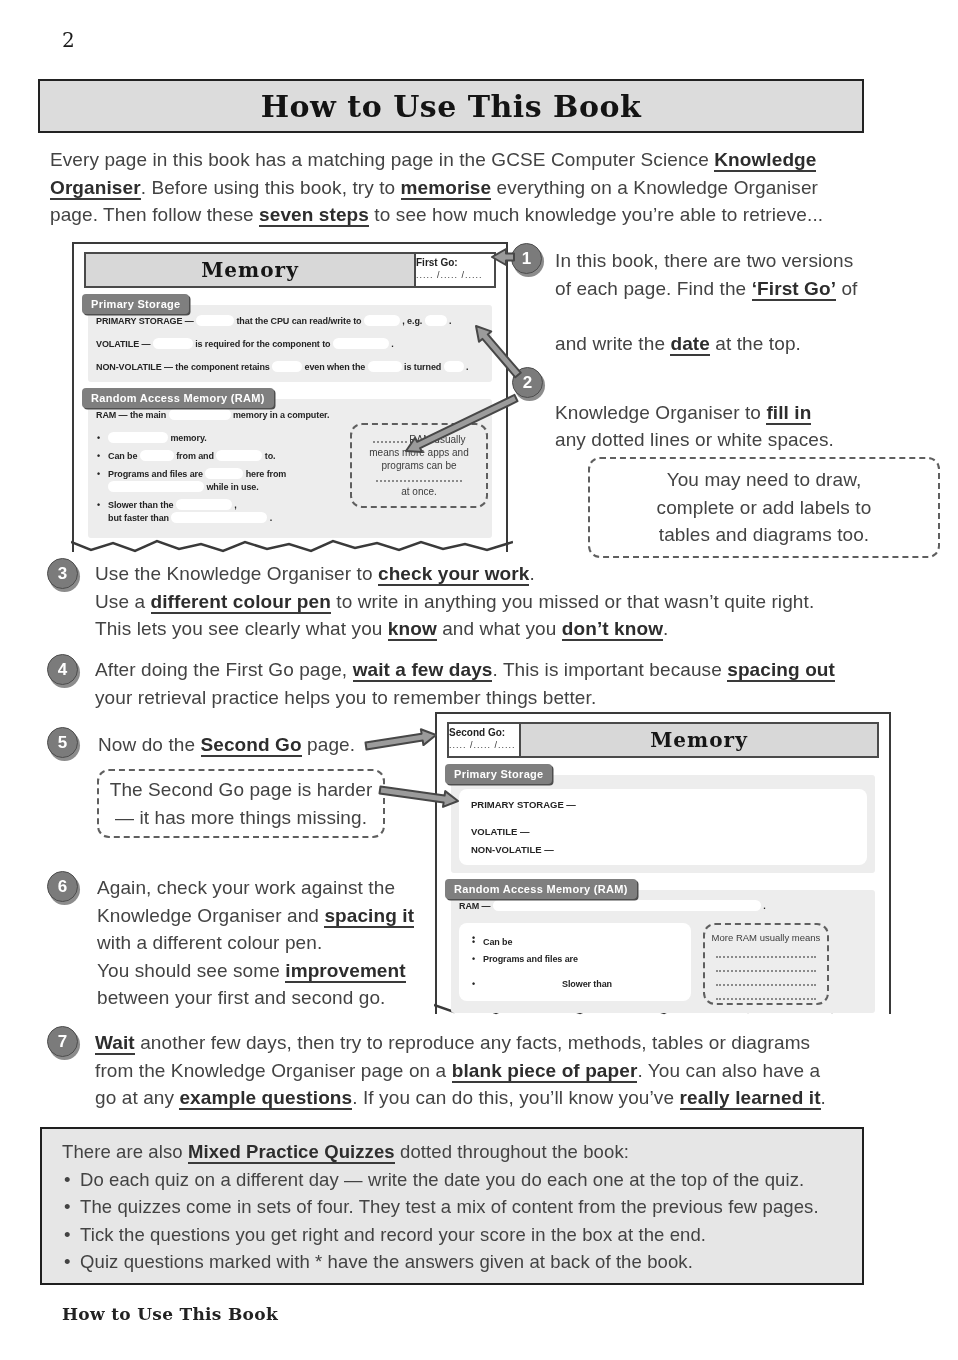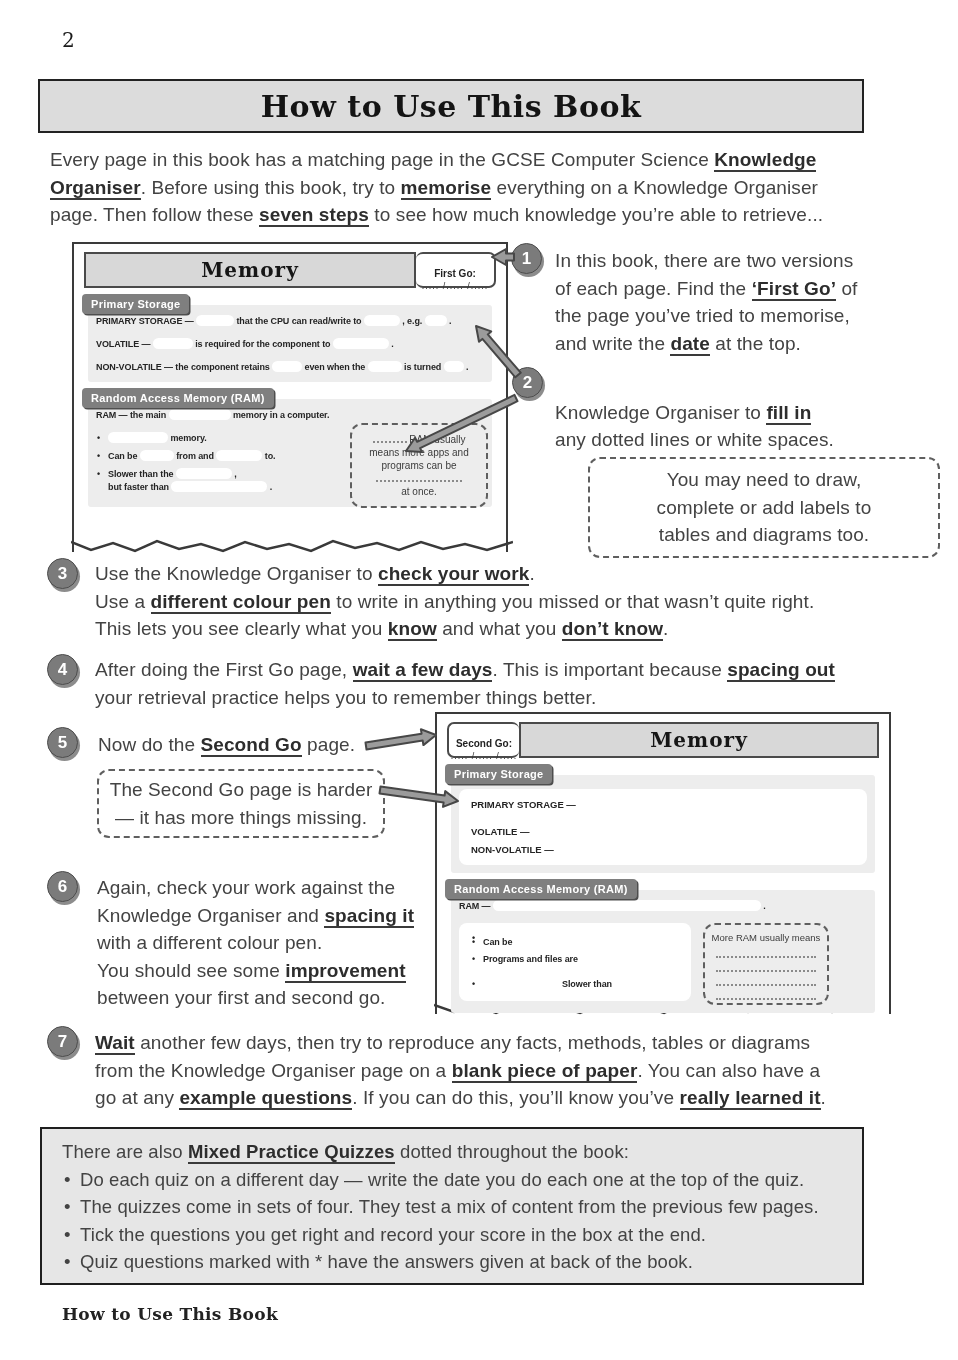--- a/index.html
+++ b/index.html
@@ -24,21 +24,21 @@
   .steptext{position:absolute;white-space:nowrap;}
 
   .burst{border:2.5px dashed #5f5f5f;border-radius:12px;text-align:center;box-sizing:border-box;background:#fff;}
 
   
   .diagram{position:absolute;background:#fff;border:2.5px solid #3a3a3a;border-bottom:none;box-sizing:border-box;}
   .dhead{display:flex;margin:8px 10px 0;height:36px;}
   .dhead .cell{border:2px solid #4a4a4a;box-sizing:border-box;}
   .dhead .mem{flex:1;background:#d8d8d8;display:flex;align-items:center;justify-content:center;
               font:700 20px "DejaVu Serif",serif;color:#161616;letter-spacing:1px;}
-  .dhead .go{width:80px;background:#fff;border-left:none;text-align:center;padding-top:14px;border-radius:7px;}
+  .dhead .go{width:80px;background:#fff;border-left:none;text-align:left;padding-top:3px;}
   .d2 .dhead .go{width:72px;border:2px solid #4a4a4a;border-right:none;}
   .go .gl{font:700 10px "Liberation Sans",sans-serif;color:#222;}
   .go .gd{font:400 9px "Liberation Sans",sans-serif;color:#333;letter-spacing:1px;margin-top:2px;}
 
   .tab{display:inline-block;position:relative;z-index:2;margin:6px 0 0 8px;background:#7f7f7f;color:#fff;
        font:700 11px "Liberation Sans",sans-serif;padding:4px 9px;border-radius:4px;
        box-shadow:1.5px 1.5px 0 #4e4e4e;letter-spacing:.3px;}
   .area{position:relative;background:#ededed;border-radius:3px;margin:-9px 14px 0;padding:10px 8px 8px;z-index:1;}
   .dline{font:700 9px/13px "Liberation Sans",sans-serif;letter-spacing:-.1px;color:#242424;
          white-space:nowrap;margin-bottom:10px;}
@@ -106,33 +106,34 @@
       <div class="dline"><span>PRIMARY STORAGE — </span><span class="blank" style="width: 38px;"></span><span> that the CPU can read/write to </span><span class="blank" style="width: 36px;"></span><span> , e.g. </span><span class="blank" style="width: 22px;"></span><span> .</span></div>
       <div class="dline"><span>VOLATILE — </span><span class="blank" style="width: 40px;"></span><span> is required for the component to </span><span class="blank" style="width: 56px;"></span><span> .</span></div>
       <div class="dline"><span>NON-VOLATILE — the component retains </span><span class="blank" style="width: 30px;"></span><span> even when the </span><span class="blank" style="width: 34px;"></span><span> is turned </span><span class="blank" style="width: 20px;"></span><span> .</span></div>
     </div>
     <div class="tab">Random Access Memory (RAM)</div>
     <div class="area">
       <div class="dline"><span>RAM — the main </span><span class="blank" style="width: 62px;"></span><span> memory in a computer.</span></div>
       <div class="dbullets">
         <div class="dline"><span class="blank" style="width: 60px;"></span><span> memory.</span></div>
         <div class="dline"><span>Can be </span><span class="blank" style="width: 34px;"></span><span> from and </span><span class="blank" style="width: 46px;"></span><span> to.</span></div>
+        <div class="dline"><span>Programs and files are </span><span class="blank" style="width: 38px;"></span><span> here from</span><br><span class="blank" style="width: 96px;"></span><span> while in use.</span></div>
         <div class="dline"><span>Slower than the </span><span class="blank" style="width: 56px;"></span><span> ,</span><br><span>but faster than </span><span class="blank" style="width: 96px;"></span><span> .</span></div>
       </div>
       <div class="burst small"><span class="dots" style="width: 34px;"></span><span> RAM usually</span><br><span>means more apps and</span><br><span>programs can be</span><br><span class="dots" style="width: 86px;"></span><br><span>at once.</span></div>
     </div>
     <svg class="torn" width="442" height="16" viewBox="0 0 442 16">
       <polyline points="0,4 20,12 42,5 64,13 86,3 108,11 130,6 152,13 174,4 196,11 218,6 240,13 262,3 284,10 306,5 328,12 350,4 372,11 394,6 416,12 442,4" fill="none" stroke="#3a3a3a" stroke-width="2.5"></polyline>
     </svg>
   </div>
 
   <div class="stepnum" style="left:511px;top:243px;">
       <span>1</span>
     </div>
-  <div class="steptext hand" style="left:555px;top:247px;"><span>In this book, there are two versions</span><br><span>of each page.  Find the </span><span class="seg-b seg-u">‘First Go’</span><span> of</span><br><span>the page you’ve tried to memorise,</span><br><span>and write the </span><span class="seg-b seg-u">date</span><span> at the top.</span></div>
+  <div class="steptext hand" style="left:555px;top:247px;"><span>In this book, there are two versions</span><br><span>of each page.  Find the </span><span class="seg-b seg-u">‘First Go’</span><span> of</span><br><br><span>and write the </span><span class="seg-b seg-u">date</span><span> at the top.</span></div>
 
   <div class="stepnum" style="left:512px;top:367px;">
       <span>2</span>
     </div>
   <div class="steptext hand" style="left:555px;top:371px;"><br><span>Knowledge Organiser to </span><span class="seg-b seg-u">fill in</span><br><span>any dotted lines or white spaces.</span></div>
 
   <div class="burst hand" style="position:absolute;left:588px;top:457px;width:352px;padding:7px 0;"><span>You may need to draw,</span><br><span>complete or add labels to</span><br><span>tables and diagrams too.</span></div>
 
   <div class="stepnum" style="left:47px;top:558px;">
       <span>3</span>

